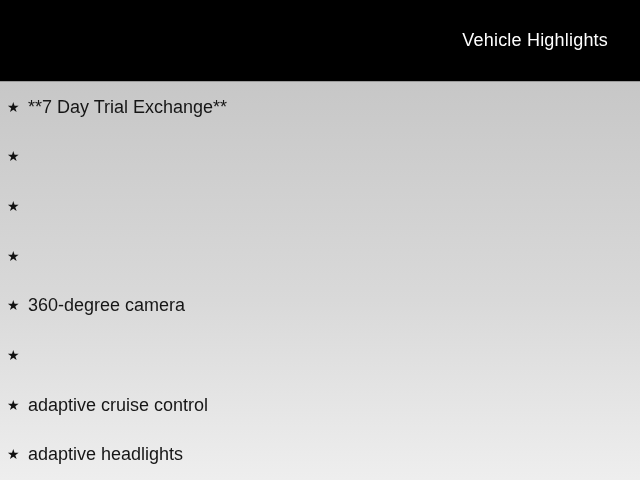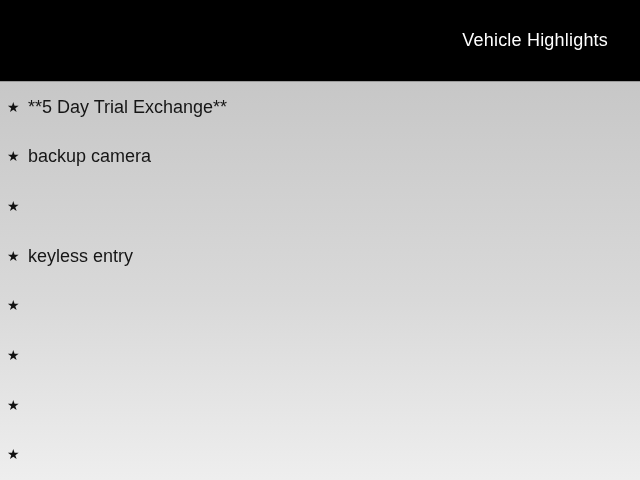--- a/index.html
+++ b/index.html
@@ -67,40 +67,41 @@
 
 <div class="screen">
 
   <div class="header">
     <span class="header-title">Vehicle Highlights</span>
   </div>
 
   <ul class="highlight-list">
     <li class="highlight-item">
       <span class="bullet">★</span>
-      <span class="item-label">**5 Day Trial Exchange**</span>
-    </li>
-    <li class="highlight-item">
-      <span class="bullet">★</span>
-      <span class="item-label">backup camera</span>
-    </li>
-    <li class="highlight-item">
-      <span class="bullet">★</span>
-    </li>
-    <li class="highlight-item">
-      <span class="bullet">★</span>
-      <span class="item-label">keyless entry</span>
+      <span class="item-label">**7 Day Trial Exchange**</span>
     </li>
     <li class="highlight-item">
       <span class="bullet">★</span>
     </li>
     <li class="highlight-item">
       <span class="bullet">★</span>
     </li>
     <li class="highlight-item">
       <span class="bullet">★</span>
     </li>
     <li class="highlight-item">
       <span class="bullet">★</span>
+      <span class="item-label">360-degree camera</span>
+    </li>
+    <li class="highlight-item">
+      <span class="bullet">★</span>
+    </li>
+    <li class="highlight-item">
+      <span class="bullet">★</span>
+      <span class="item-label">adaptive cruise control</span>
+    </li>
+    <li class="highlight-item">
+      <span class="bullet">★</span>
+      <span class="item-label">adaptive headlights</span>
     </li>
   </ul>
 
 </div>
 
 </body></html>

